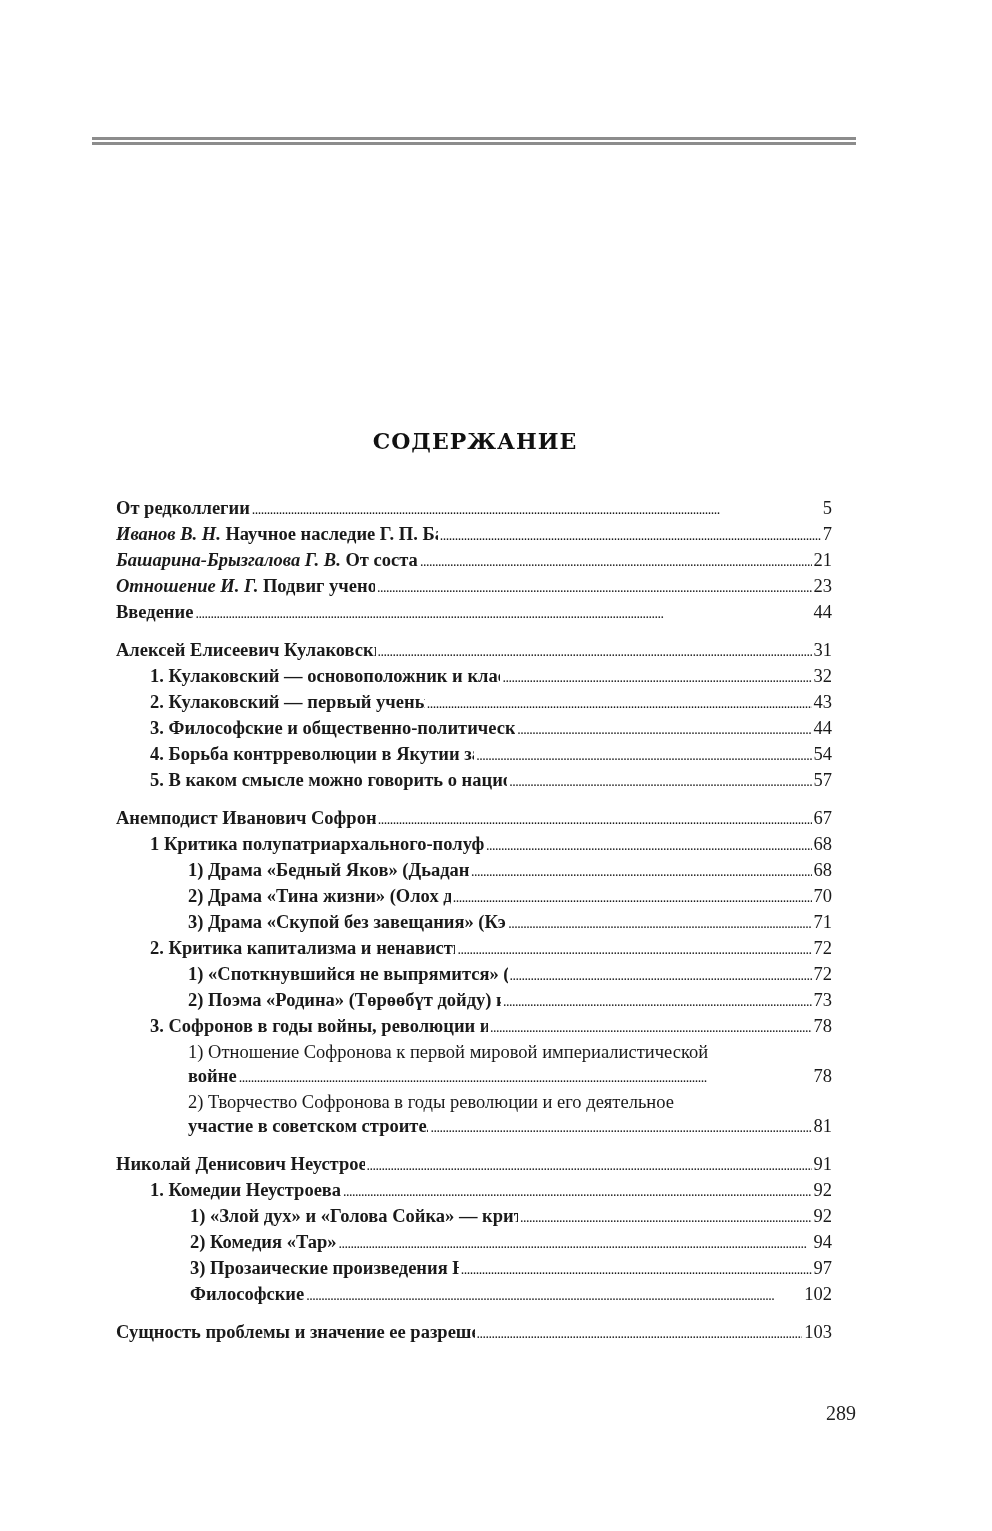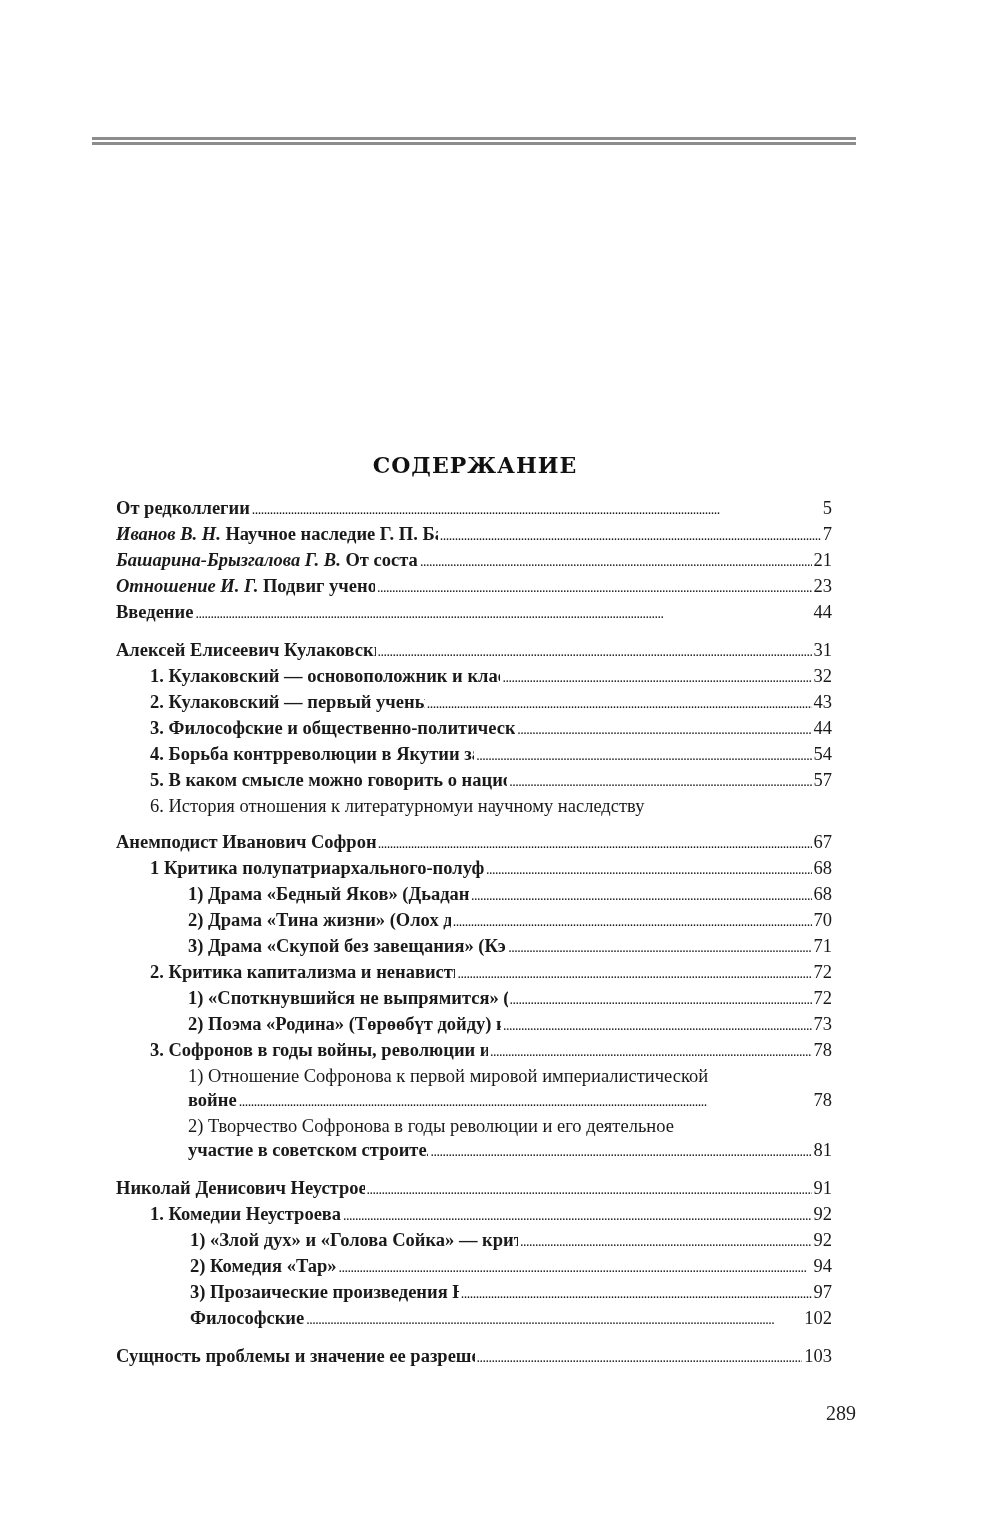--- a/index.html
+++ b/index.html
@@ -7,21 +7,21 @@
     width: 992px; height: 1531px; position: relative; overflow: hidden;
     font-family: "Liberation Serif", "DejaVu Serif", serif;
     color: #1a1a1a;
   }
   .rule {
     position: absolute; left: 92px; width: 764px; height: 3px; background: #8c8c8c;
   }
   .rule.r1 { top: 137px; }
   .rule.r2 { top: 142px; }
   .title {
-    position: absolute; top: 452px; left: 0; width: 950px; text-align: center;
+    position: absolute; top: 428px; left: 0; width: 950px; text-align: center;
     font-family: "DejaVu Serif", serif; font-weight: bold; font-size: 22px;
     letter-spacing: 1px; color: #111;
   }
   .toc {
     position: absolute; top: 496px; left: 116px; width: 716px;
     font-size: 18.5px; line-height: 24px;
   }
   .entry {
     display: flex; align-items: baseline; white-space: nowrap;
   }
@@ -103,21 +103,20 @@
   <div class="entry l1">
     <span class="text">4. Борьба контрреволюции в Якутии за Кулаковского</span>
     <span class="leader"></span>
     <span class="page">54</span>
   </div>
   <div class="entry l1">
     <span class="text">5. В каком смысле можно говорить о национализме Кулаковского</span>
     <span class="leader"></span>
     <span class="page">57</span>
   </div>
-  <div class="cont l1">6. История отношения к литературномуи научному наследству</div>
 
   <div class="entry gap">
     <span class="text">Анемподист Иванович Софронов</span>
     <span class="leader"></span>
     <span class="page">67</span>
   </div>
   <div class="entry l1">
     <span class="text">1 Критика полупатриархального-полуфеодального строя</span>
     <span class="leader"></span>
     <span class="page">68</span>

